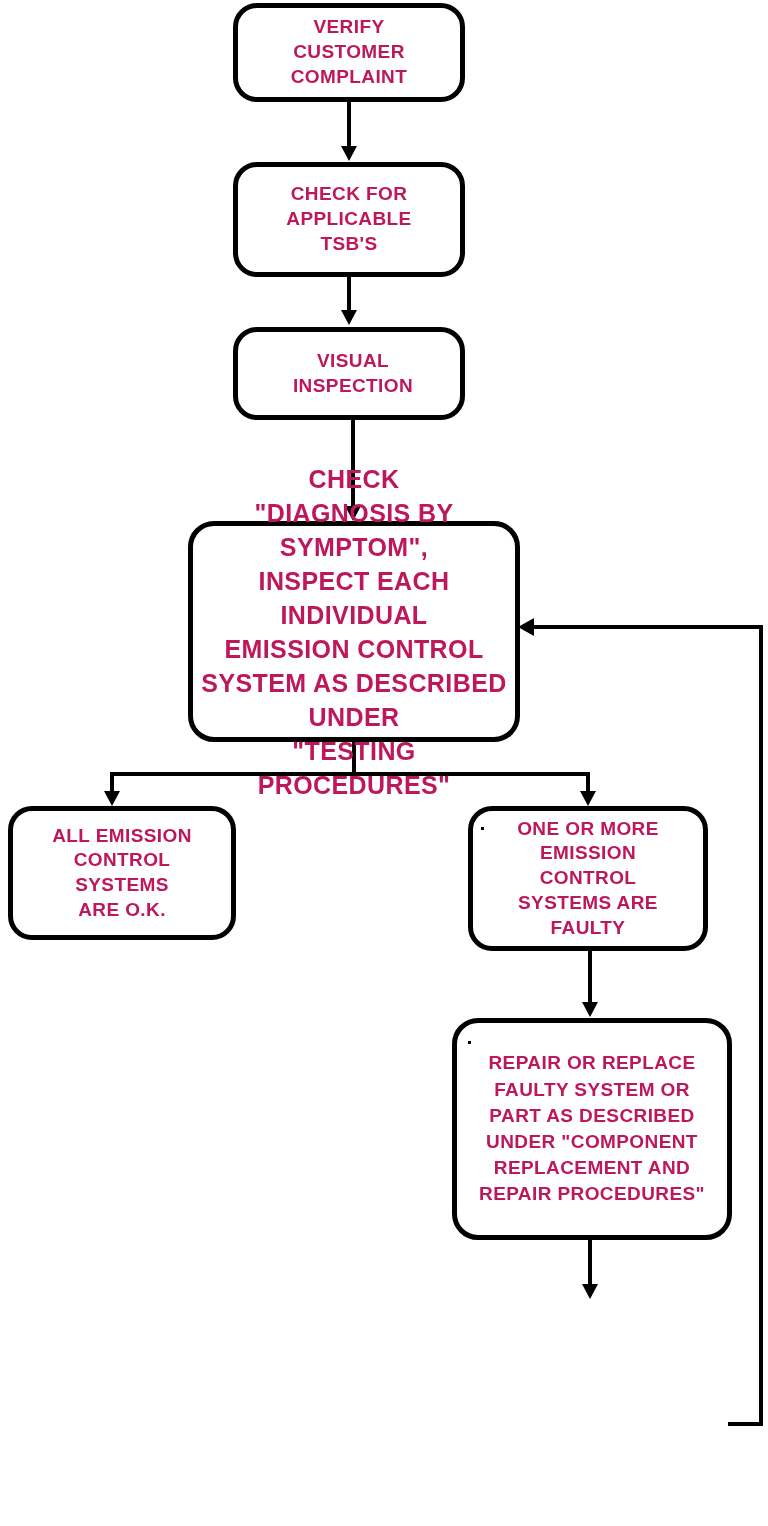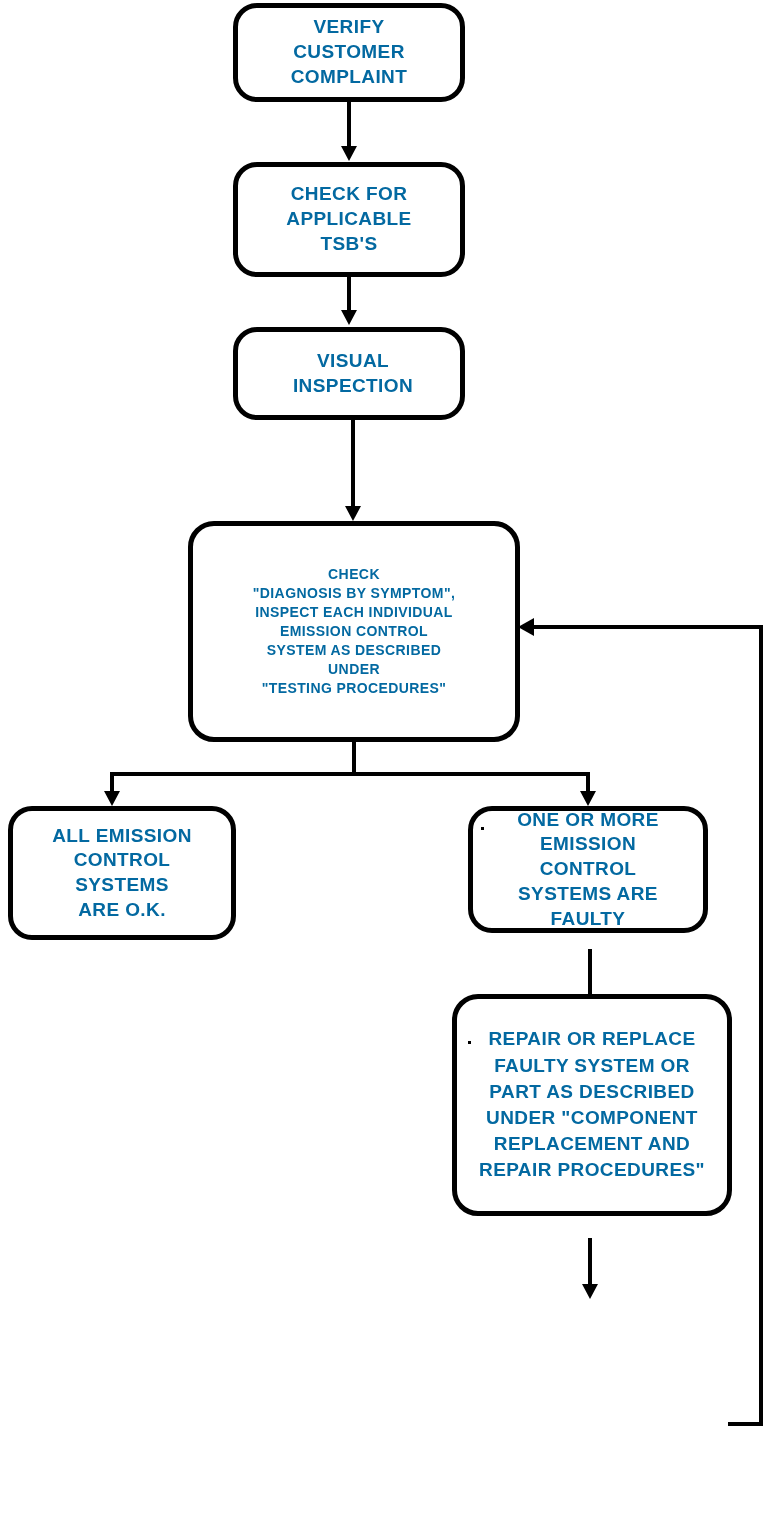--- a/index.html
+++ b/index.html
@@ -23,39 +23,39 @@
     border: 5px solid #000000;
     border-radius: 22px;
     display: flex;
     align-items: center;
     justify-content: center;
     z-index: 3;
   }
   .node .label {
     text-align: center;
     font-weight: bold;
-    color: #0369a1;
+    color: #be185d;
     letter-spacing: 0.4px;
     white-space: pre-line;
     line-height: 1.30;
   }
   
   #n-verify      { left: 233px; top: 3px;    width: 232px; height: 99px;  border-radius: 24px; }
   #n-tsb         { left: 233px; top: 162px;  width: 232px; height: 115px;  border-radius: 24px; }
   #n-visual      { left: 233px; top: 327px;  width: 232px; height: 93px;  border-radius: 24px; padding-left: 8px; }
   #n-check       { left: 188px; top: 521px;  width: 332px; height: 221px; border-radius: 26px; }
   #n-ok          { left: 8px;   top: 806px;  width: 228px; height: 134px; border-radius: 24px; }
-  #n-faulty      { left: 468px; top: 806px;  width: 240px; height: 127px; border-radius: 24px; }
-  #n-repair      { left: 452px; top: 994px; width: 280px; height: 222px; border-radius: 26px; }
+  #n-faulty      { left: 468px; top: 806px;  width: 240px; height: 145px; border-radius: 24px; }
+  #n-repair      { left: 452px; top: 1018px; width: 280px; height: 222px; border-radius: 26px; }
   #n-recheck     { left: 452px; top: 1300px; width: 280px; height: 223px; border-radius: 26px; }
 
   #n-verify  .label,
   #n-tsb     .label,
   #n-visual  .label { font-size: 19px; }
-  #n-check   .label { font-size: 14px; line-height: 1.36; }
+  #n-check   .label { font-size: 25px; line-height: 1.36; }
   #n-ok      .label { font-size: 19px; }
   #n-faulty  .label { font-size: 19px; }
   #n-repair  .label { font-size: 19px; line-height: 1.38; }
   #n-recheck .label { font-size: 19px; line-height: 1.38; }
 
   
   .conn {
     position: absolute;
     background: #000000;
     z-index: 1;

